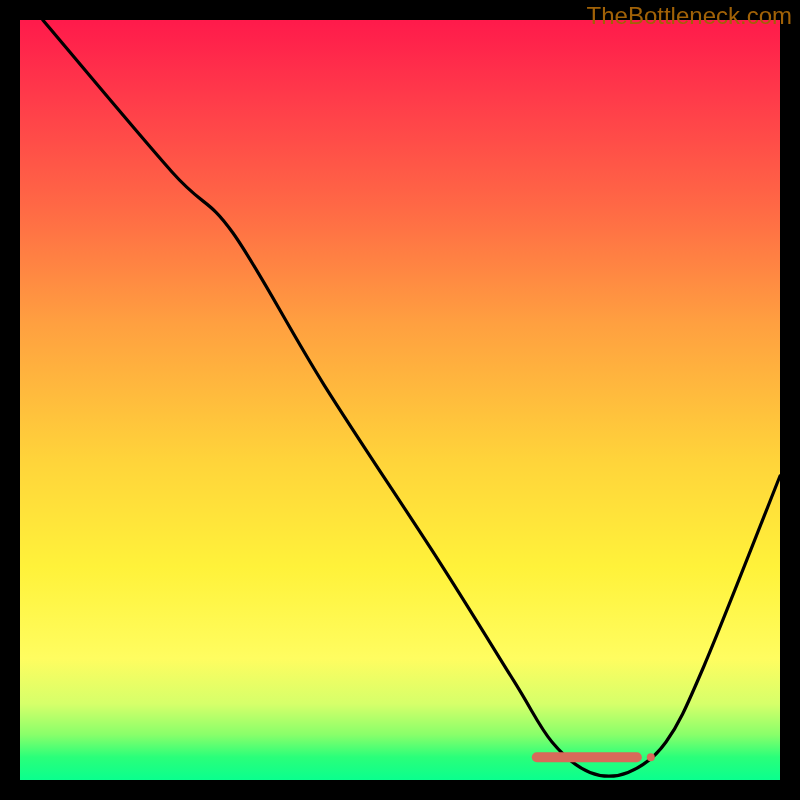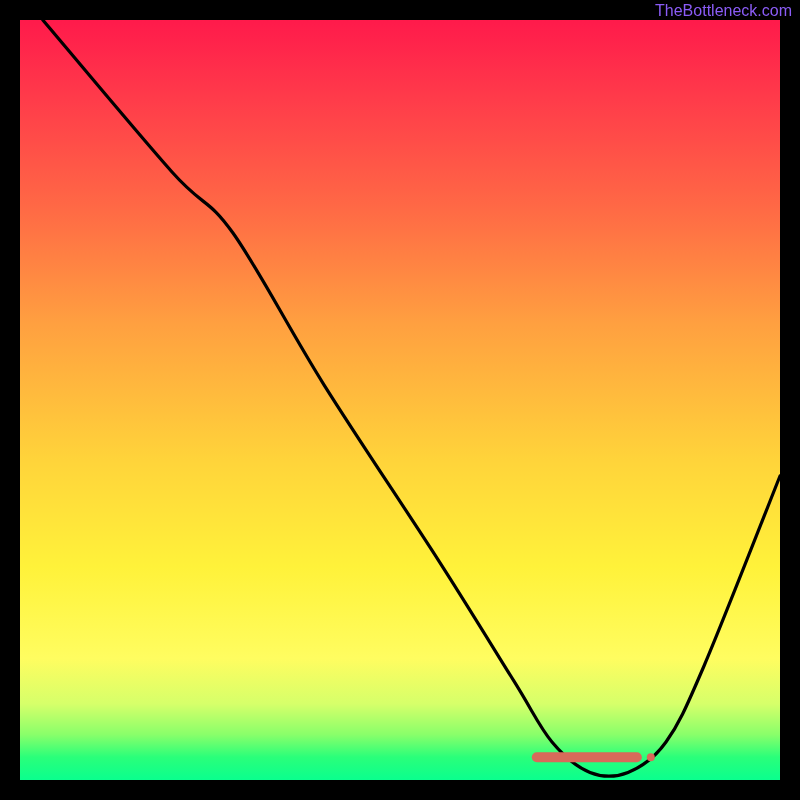--- a/index.html
+++ b/index.html
@@ -41,22 +41,22 @@
     position: absolute;
     left: 0;
     top: 0;
     width: 100%;
     height: 100%;
   }
   .watermark {
     position: absolute;
     top: 2px;
     right: 8px;
-    color: #8b5cf6;
-    font-size: 16px;
+    color: #a16207;
+    font-size: 24px;
     font-weight: 500;
     user-select: none;
   }
 </style>
 </head>
 <body>
 
 <div class="canvas-wrap">
 
   <div class="plot-area">

